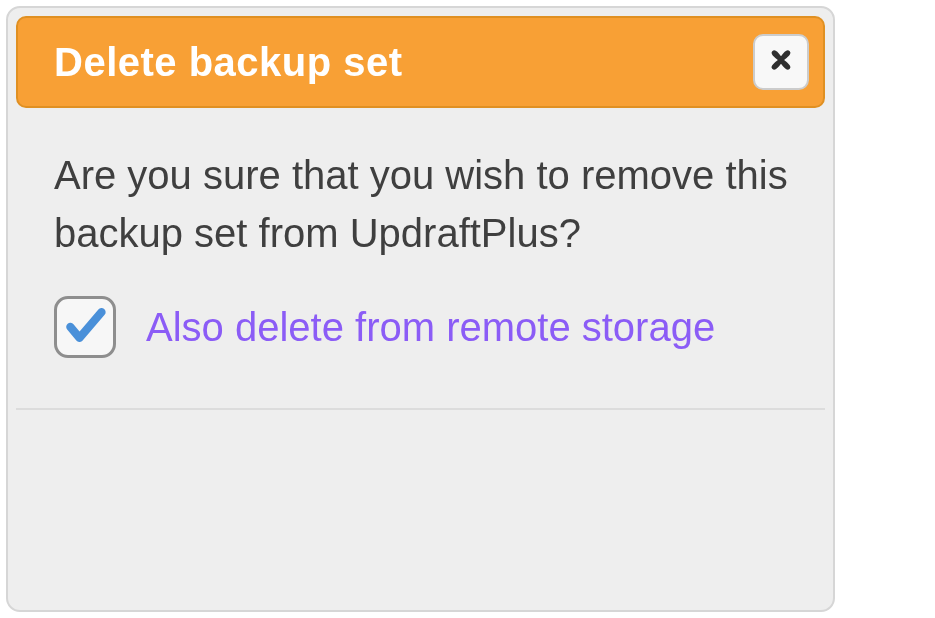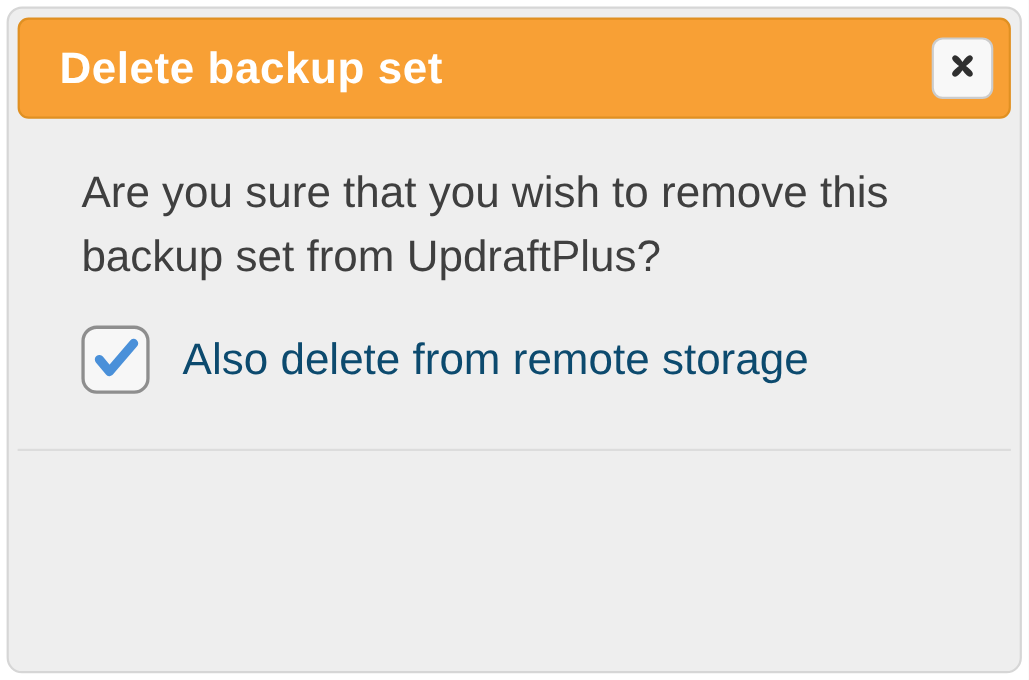--- a/index.html
+++ b/index.html
@@ -10,21 +10,21 @@
     padding: 0;
     width: 935px;
     height: 618px;
     font-family: "Trebuchet MS", "Lucida Grande", "Segoe UI", Arial, sans-serif;
     background: #ffffff;
   }
   .dialog {
     position: absolute;
     top: 6px;
     left: 6px;
-    width: 923px;
+    width: 829px;
     height: 606px;
     background: #eeeeee;
     border: 2px solid #d6d6d6;
     border-radius: 14px;
     overflow: hidden;
   }
   .titlebar {
     position: relative;
     margin: 8px;
     height: 92px;
@@ -56,21 +56,20 @@
     justify-content: center;
     cursor: pointer;
   }
   .close-button svg {
     width: 30px;
     height: 30px;
   }
   .body {
     padding: 30px 28px 10px 46px;
     color: #444444;
-    margin-left: 20px;
   }
   .message {
     font-size: 40px;
     line-height: 1.45;
     color: #3f3f3f;
     margin-bottom: 34px;
   }
   .check-row {
     display: flex;
     align-items: center;
@@ -88,21 +87,21 @@
     justify-content: center;
     cursor: pointer;
     flex-shrink: 0;
   }
   .checkbox svg {
     width: 44px;
     height: 44px;
   }
   .check-label {
     font-size: 40px;
-    color: #0c4a6e;
+    color: #8b5cf6;
     cursor: pointer;
   }
   .separator {
     height: 2px;
     background: #dcdcdc;
     margin: 0 8px;
   }
   .button-bar {
     display: flex;
     justify-content: flex-end;

